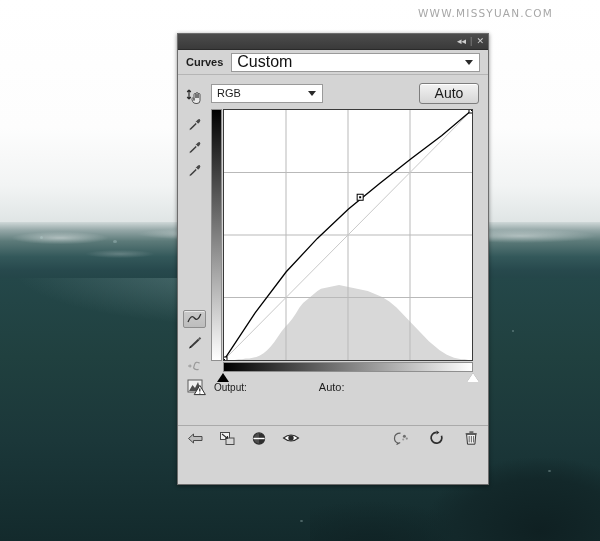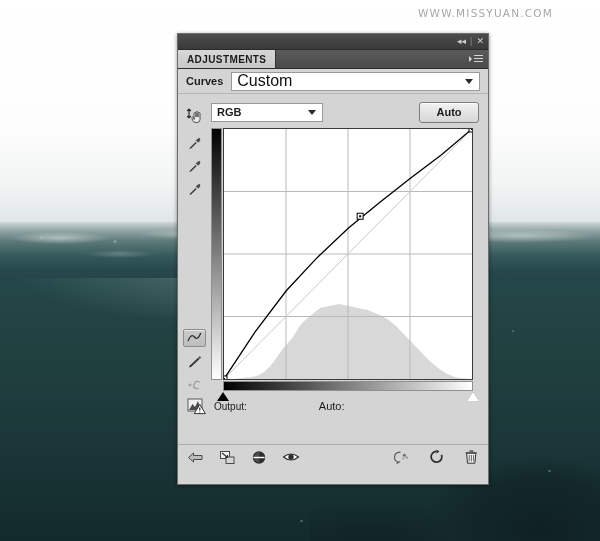--- a/index.html
+++ b/index.html
@@ -110,29 +110,29 @@
   }
   .tool{width:22px;height:22px;display:flex;align-items:center;justify-content:center;}
   .tool svg{display:block;}
   .tool.sel{
     border:1px solid #8d8d8d;border-radius:2px;
     background:linear-gradient(to bottom,#cacaca,#bdbdbd);
     box-shadow:inset 0 1px 0 rgba(255,255,255,.6);
     width:21px;height:18px;
   }
   .rightcol{flex:1;padding-right:9px;padding-top:5px;}
-  .toprow{height:26px;display:flex;align-items:center;gap:8px;font-weight:bold;}
+  .toprow{height:26px;display:flex;align-items:center;gap:8px;}
   .chan-combo{
     width:100px;height:17px;background:#fff;border:1px solid #9a9a9a;
     display:flex;align-items:center;padding:0 5px;position:relative;font-size:11px;
   }
   .auto-btn{
     margin-left:auto;width:58px;height:19px;border:1px solid #7d7d7d;border-radius:3px;
     background:linear-gradient(to bottom,#f2f2f2,#d6d6d6);
-    display:flex;align-items:center;justify-content:center;font-size:11px;color:#1b1b1b;
+    display:flex;align-items:center;justify-content:center;font-size:14px;color:#1b1b1b;
     box-shadow:inset 0 1px 0 #fff;
   }
   .graphwrap{position:relative;margin-top:3px;width:262px;}
   .vgrad{
     position:absolute;left:0;top:0;width:11px;height:252px;
     background:linear-gradient(to top,#ffffff,#000000);border:1px solid #8f8f8f;box-sizing:border-box;
   }
   .grid{
     position:absolute;left:12px;top:0;width:250px;height:252px;
     background:#fff;border:1px solid #3a3a3a;box-sizing:border-box;
@@ -191,32 +191,20 @@
 <div id="panel">
 
   <div class="titlebar">
     <div class="tb-controls">
       <span class="tb-btn">◂◂</span>
       <span class="sep">|</span>
       <span class="tb-btn">✕</span>
     </div>
   </div>
 
-  <div class="tabbar">
-    <div class="tab-active">ADJUSTMENTS</div>
-    <div class="tab-rest"></div>
-    <div class="panel-menu">
-      <span class="menu-tri"></span>
-      <span class="menu-lines">
-          <i></i>
-          <i></i>
-          <i></i>
-        </span>
-    </div>
-  </div>
 
   <div class="presetrow">
     <span class="preset-label">Curves</span>
     <div class="combo">
       <span>Custom</span>
       <span class="caret"></span>
     </div>
   </div>
 
   <div class="body">

